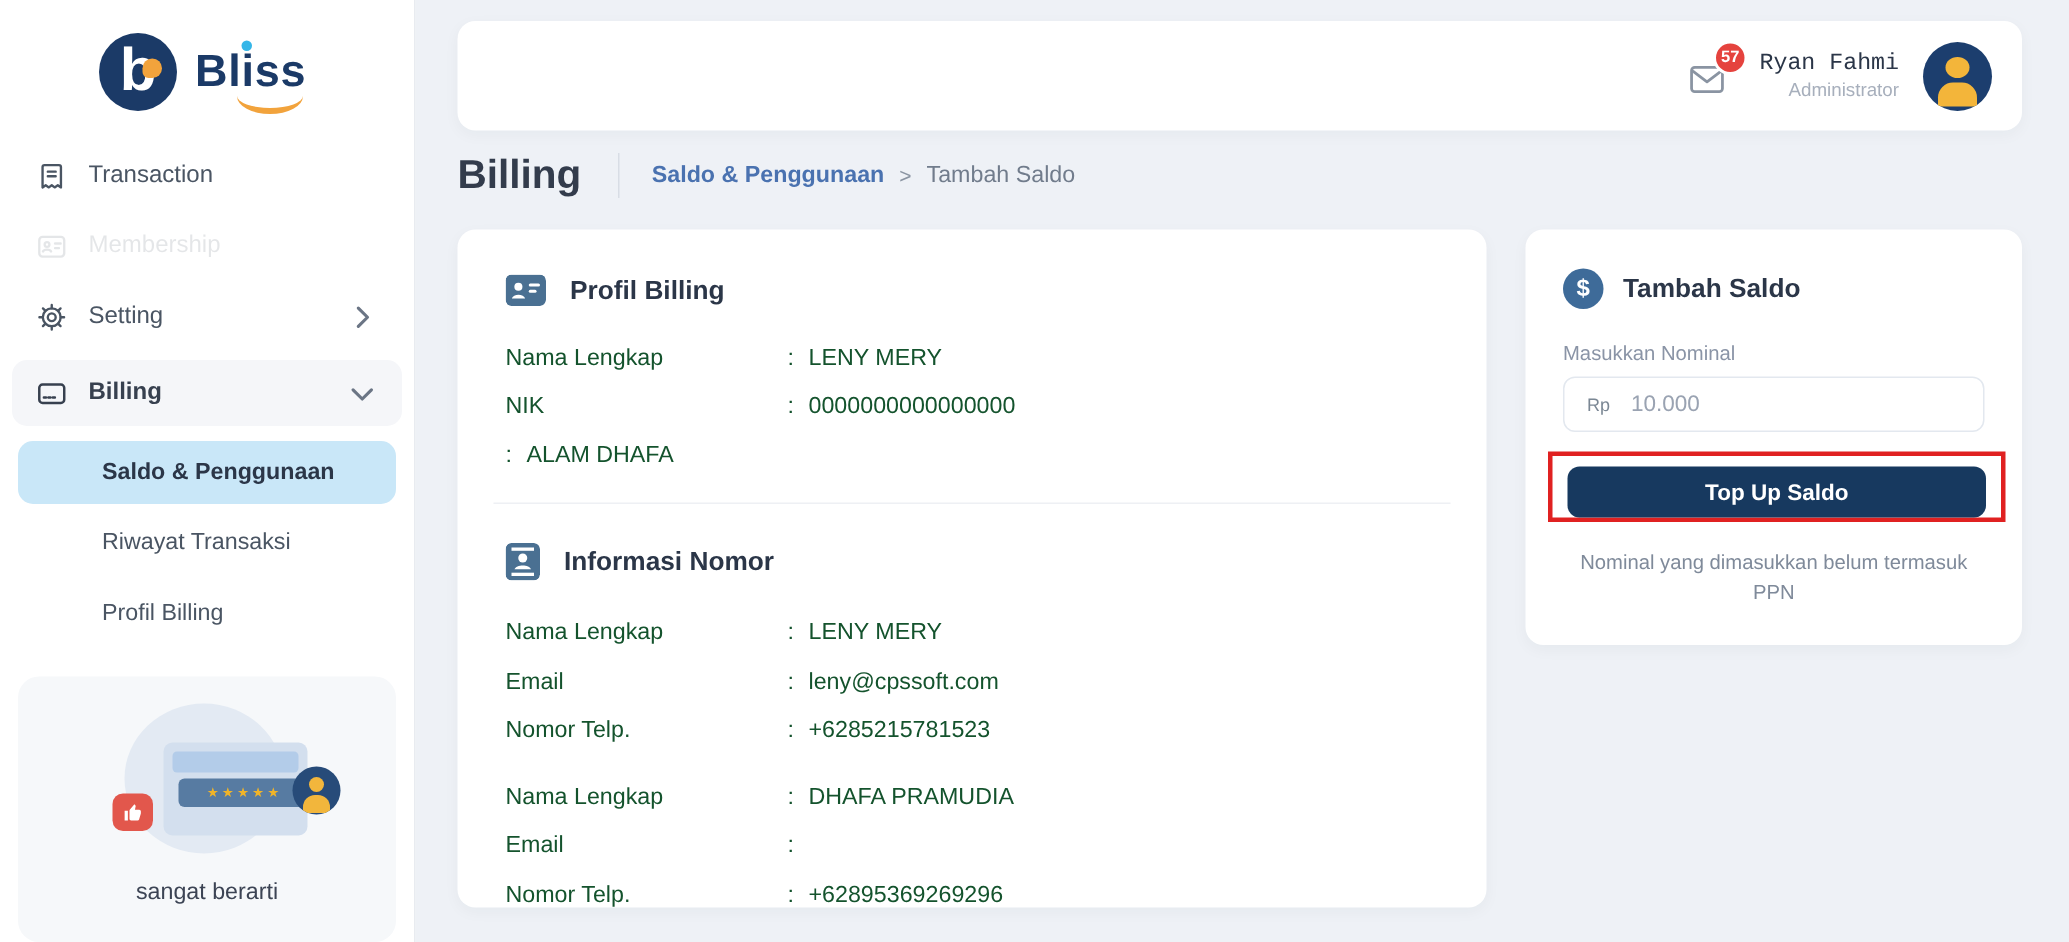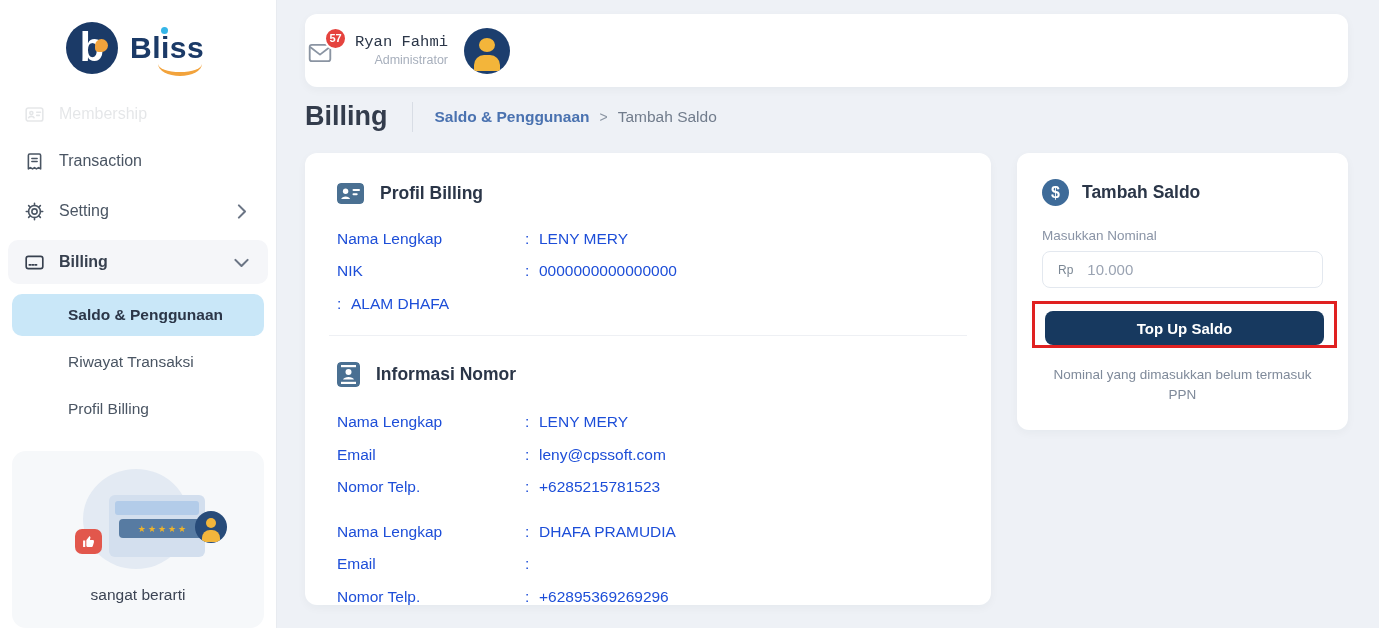--- a/index.html
+++ b/index.html
@@ -74,21 +74,21 @@
     position:absolute; left:22px; top:60px; width:27px; height:25px; border-radius:7px;
     background:#e2574c; display:flex; align-items:center; justify-content:center;
   }
   .fb-like svg { width:13px; height:13px; fill:#ffffff; }
   .fb-text { font-size:15.5px; color:#3c4454; line-height:1.55; }
 
   
   .topbar {
     position:absolute; left:305px; top:14px; width:1043px; height:73px;
     background:#ffffff; border-radius:12px; box-shadow:0 3px 10px rgba(25,39,62,.05);
-    display:flex; align-items:center; justify-content:flex-start; padding-right:20px; gap:16px;
+    display:flex; align-items:center; justify-content:flex-end; padding-right:20px; gap:16px;
   }
   .mail-wrap { position:relative; width:34px; height:30px; cursor:pointer; }
   .mail-wrap svg { width:30px; height:26px; position:absolute; left:0; bottom:0; color:#8a94a2; }
   .badge {
     position:absolute; right:-8px; top:-9px; min-width:23px; height:23px; border-radius:50%;
     background:#e5433e; color:#ffffff; font-size:11px; font-weight:700;
     display:flex; align-items:center; justify-content:center; border:2px solid #ffffff;
   }
   .user-meta { text-align:right; line-height:1.3; }
   .user-name { font-size:15.5px; color:#2b3648;font-family:Liberation Mono, monospace; }
@@ -105,21 +105,21 @@
   .crumb-sep { font-size:14px; color:#8a94a2; margin:0 10px; }
   .crumb-current { font-size:15.5px; color:#717c8c; }
 
   
   .card { background:#ffffff; border-radius:12px; box-shadow:0 3px 10px rgba(25,39,62,.04); }
   .profile-card { position:absolute; left:305px; top:153px; width:686px; height:452px; padding:30px 32px; }
   .section-head { display:flex; align-items:center; gap:16px; margin-bottom:24px; }
   .section-title { font-size:17.5px; font-weight:700; color:#2b3648; }
   .sq-icon { width:27px; height:21px; border-radius:4px; overflow:hidden; flex:0 0 auto; }
   .sq-icon.tall { width:23px; height:25px; }
-  .info-row { display:flex; font-size:15.5px; color:#1d4ed8; margin-bottom:10px; line-height:1.45; }
+  .info-row { display:flex; font-size:15.5px; color:#14532d; margin-bottom:10px; line-height:1.45; }
   .info-label { width:188px; flex:0 0 auto; }
   .info-colon { width:14px; flex:0 0 auto; }
   .info-value { flex:1; }
   .card-divider { border:0; border-top:1px solid #eef0f4; margin:20px -8px 26px -8px; }
   .contact-block { margin-bottom:22px; }
 
   
   .topup-card { position:absolute; left:1017px; top:153px; width:331px; height:277px; padding:26px 25px; }
   .topup-head { display:flex; align-items:center; gap:13px; margin-bottom:22px; }
   .dollar-icon {
@@ -157,36 +157,36 @@
         <div class="b-dot"></div>
       </div>
       <div class="logo-text">
         <span>Bliss</span>
         <span class="i-dot"></span>
         <span class="swoosh"></span>
       </div>
     </div>
 
     <nav class="nav">
+      <div class="nav-item">
+        <svg viewBox="0 0 24 24" fill="none" stroke="#4a5563" stroke-width="1.8" stroke-linecap="round" stroke-linejoin="round">
+          <path d="M6.5 3.5h11a1.5 1.5 0 0 1 1.5 1.5v15.5l-2.4-1.6-2.4 1.6-2.2-1.6-2.2 1.6-2.4-1.6L5 20.5V5a1.5 1.5 0 0 1 1.5-1.5z"></path>
+          <path d="M9 8.5h6M9 12h6"></path>
+        </svg>
+        <span>Transaction</span>
+      </div>
+
       <div class="nav-item faded">
         <svg viewBox="0 0 24 24" fill="none" stroke="#4a5563" stroke-width="1.8" stroke-linecap="round">
           <rect x="2.5" y="4.5" width="19" height="15" rx="2.5"></rect>
           <circle cx="8.4" cy="10.3" r="1.8"></circle>
           <path d="M5.3 15.6c.7-1.9 5.5-1.9 6.2 0"></path>
           <path d="M14.5 9.5h4.3M14.5 13h3"></path>
         </svg>
         <span>Membership</span>
-      </div>
-
-      <div class="nav-item">
-        <svg viewBox="0 0 24 24" fill="none" stroke="#4a5563" stroke-width="1.8" stroke-linecap="round" stroke-linejoin="round">
-          <path d="M6.5 3.5h11a1.5 1.5 0 0 1 1.5 1.5v15.5l-2.4-1.6-2.4 1.6-2.2-1.6-2.2 1.6-2.4-1.6L5 20.5V5a1.5 1.5 0 0 1 1.5-1.5z"></path>
-          <path d="M9 8.5h6M9 12h6"></path>
-        </svg>
-        <span>Transaction</span>
       </div>
 
       <div class="nav-item">
         <svg viewBox="0 0 24 24" fill="none" stroke="#4a5563" stroke-width="1.8" stroke-linecap="round">
           <circle cx="12" cy="12" r="3"></circle>
           <circle cx="12" cy="12" r="6.8"></circle>
           <path d="M12 2.6v2.6M12 18.8v2.6M2.6 12h2.6M18.8 12h2.6M5.3 5.3l1.9 1.9M16.8 16.8l1.9 1.9M18.7 5.3l-1.9 1.9M7.2 16.8l-1.9 1.9"></path>
         </svg>
         <span>Setting</span>
         <span class="spacer"></span>

